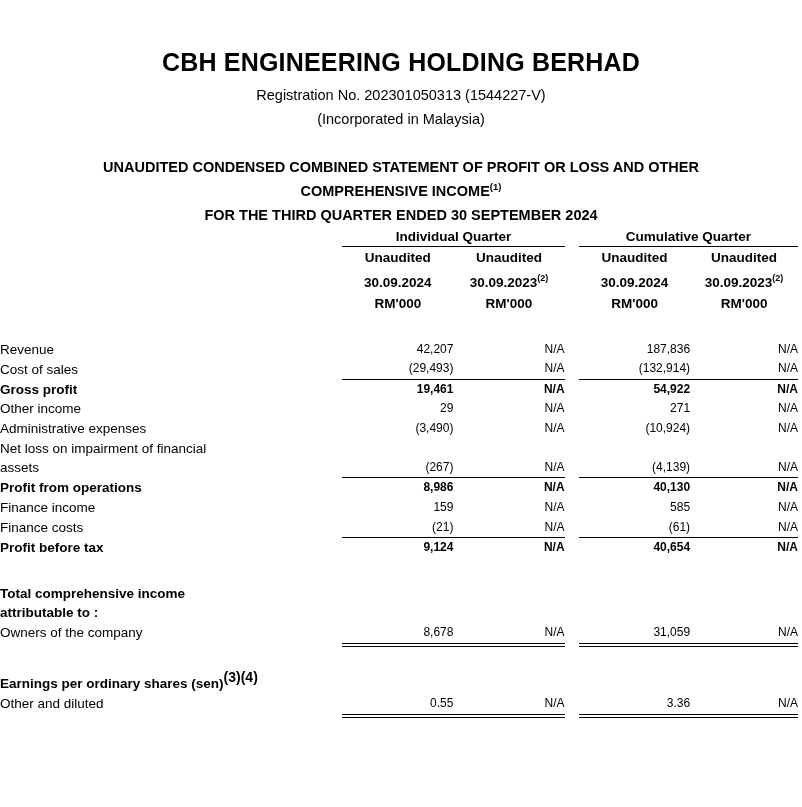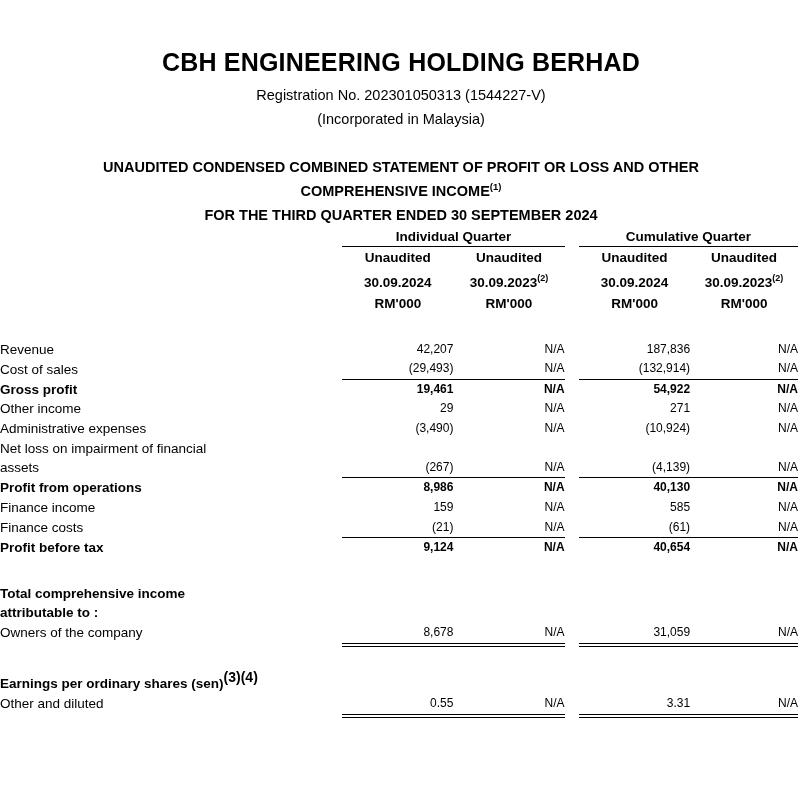--- a/index.html
+++ b/index.html
@@ -339,20 +339,20 @@
         <td></td>
         <td></td>
         <td></td>
       </tr>
 
       <tr>
         <td class="label">   Other and diluted</td>
         <td class="num rule-double">0.55</td>
         <td class="num rule-double">N/A</td>
         <td></td>
-        <td class="num rule-double">3.31</td>
+        <td class="num rule-double">3.36</td>
         <td class="num rule-double">N/A</td>
       </tr>
 
     </tbody>
   </table>
 
 </div>
 
 </body></html>

